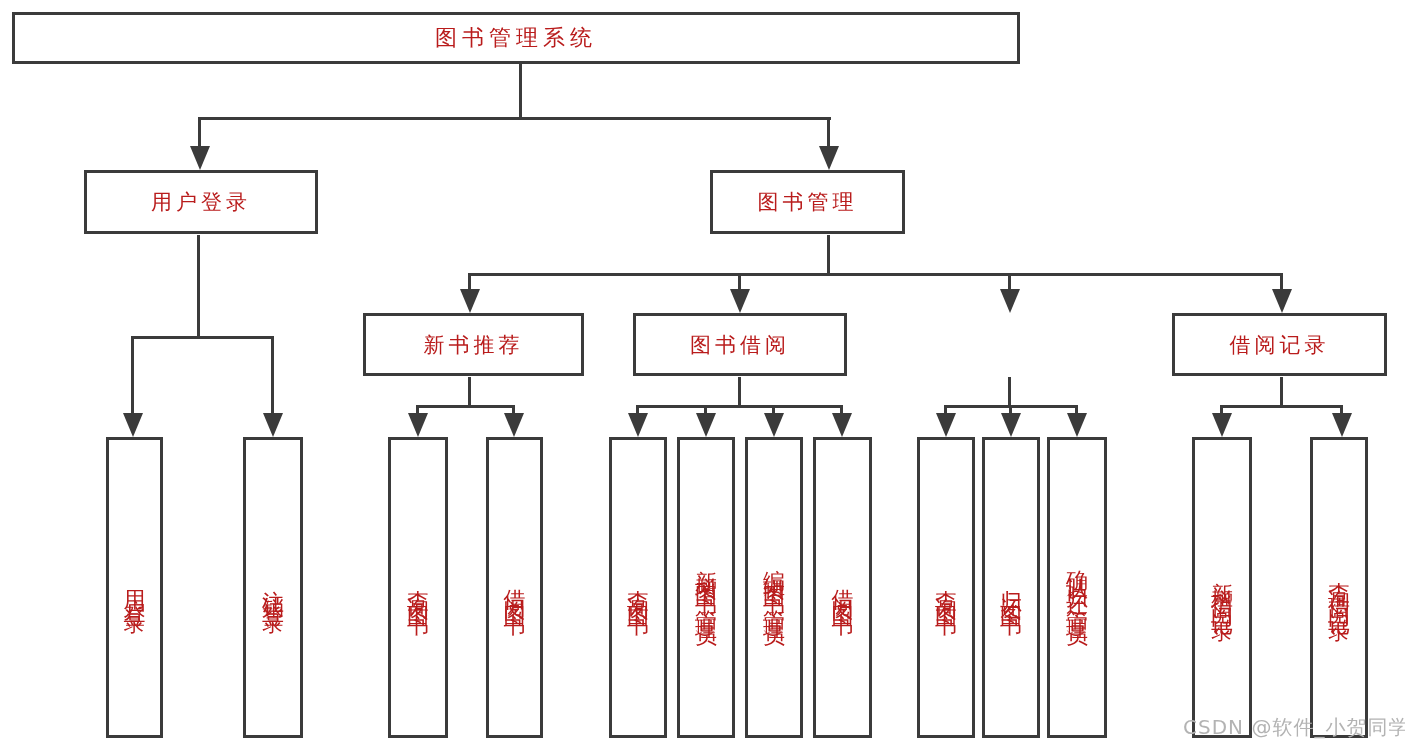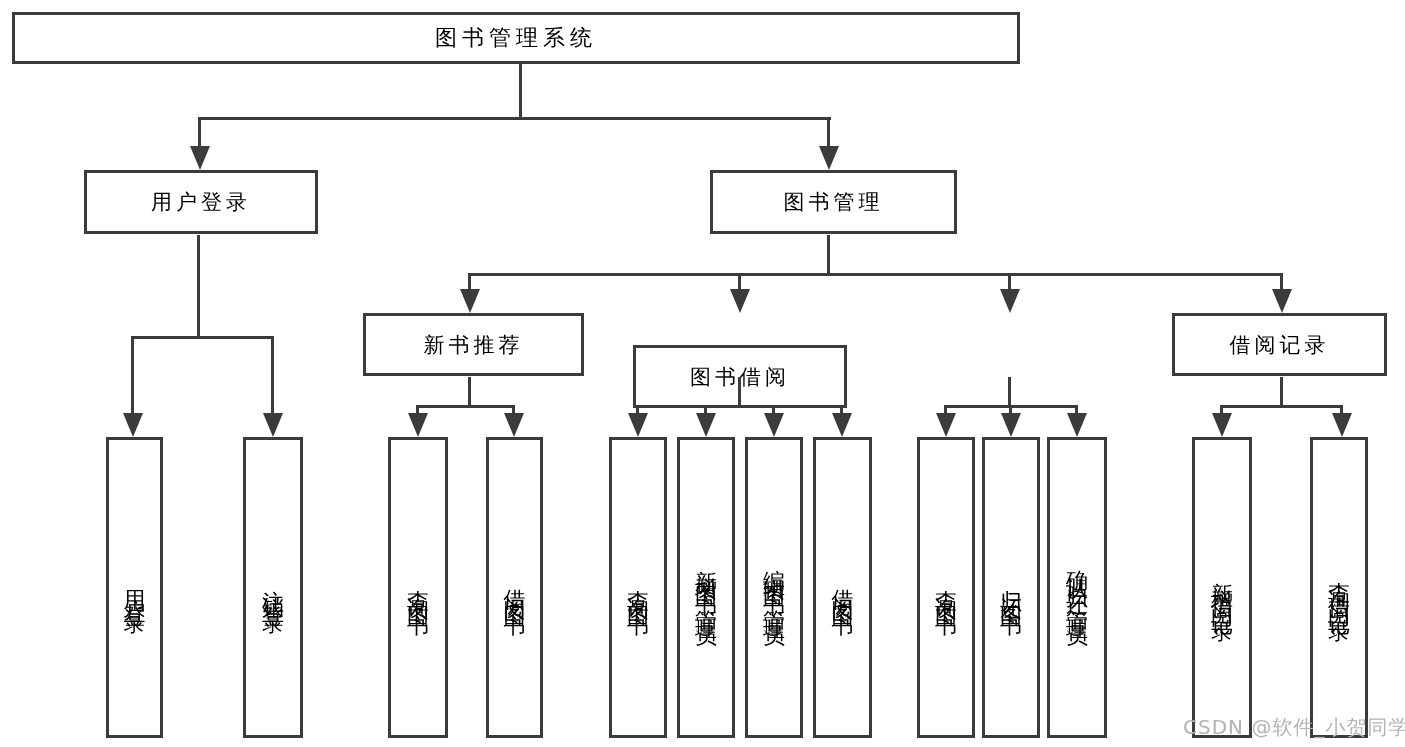--- a/index.html
+++ b/index.html
@@ -11,21 +11,21 @@
     overflow:hidden;
   }
   .box{
     position:absolute;
     box-sizing:border-box;
     border:3px solid #3b3b3b;
     background:#ffffff;
     display:flex;
     align-items:center;
     justify-content:center;
-    color:#000000;
+    color:#b91c1c;
   }
   .hbox{font-size:21px;letter-spacing:4px;white-space:nowrap;}
   .rootbox{font-size:22px;letter-spacing:5px;}
   .vbox{
     writing-mode:vertical-rl;
     text-orientation:mixed;
     font-size:22px;
     letter-spacing:8px;
     line-height:1;
   }
@@ -46,24 +46,24 @@
   }
 </style>
 </head>
 <body>
 
 <div id="canvas">
 
   <div class="box hbox rootbox" style="left:12px;top:12px;width:1008px;height:52px;">图书管理系统</div>
 
   <div class="box hbox" style="left:84px;top:170px;width:234px;height:64px;">用户登录</div>
-  <div class="box hbox" style="left:710px;top:170px;width:247px;height:64px;">图书管理</div>
+  <div class="box hbox" style="left:710px;top:170px;width:195px;height:64px;">图书管理</div>
 
   <div class="box hbox" style="left:363px;top:313px;width:221px;height:63px;">新书推荐</div>
-  <div class="box hbox" style="left:633px;top:313px;width:214px;height:63px;margin-top:32px;">图书借阅</div>
+  <div class="box hbox" style="left:633px;top:313px;width:214px;height:63px;">图书借阅</div>
   <div class="box hbox" style="left:1172px;top:313px;width:215px;height:63px;">借阅记录</div>
 
   <div class="box vbox" style="left:106px;top:437px;width:57px;height:301px;">用户登录</div>
   <div class="box vbox" style="left:243px;top:437px;width:60px;height:301px;">注销登录</div>
 
   <div class="box vbox" style="left:388px;top:437px;width:60px;height:301px;">查询图书</div>
   <div class="box vbox" style="left:486px;top:437px;width:57px;height:301px;">借阅图书</div>
 
   <div class="box vbox" style="left:609px;top:437px;width:58px;height:301px;">查询图书</div>
   <div class="box vbox" style="left:677px;top:437px;width:58px;height:301px;">新增图书（管理员）</div>

